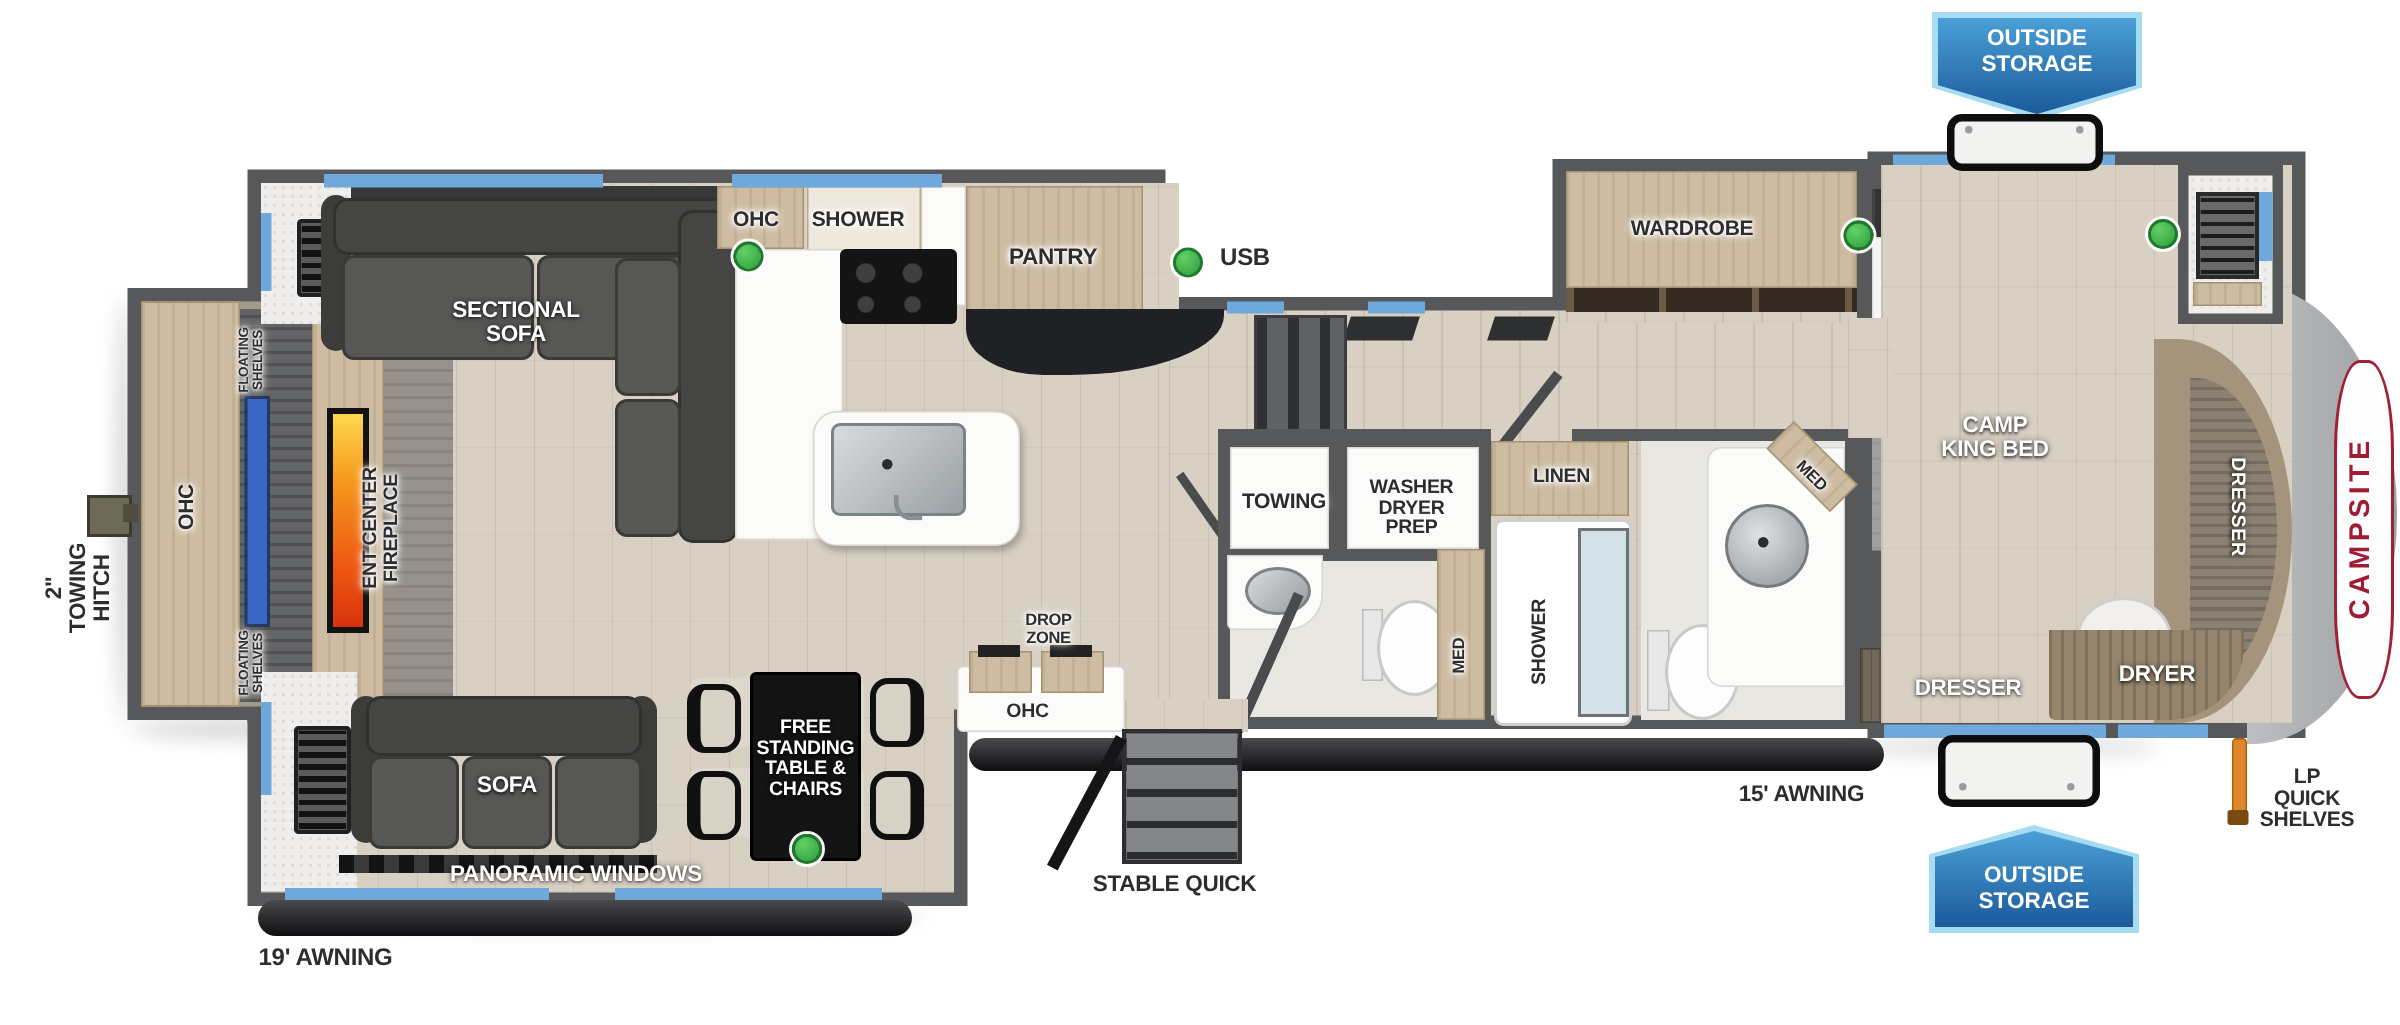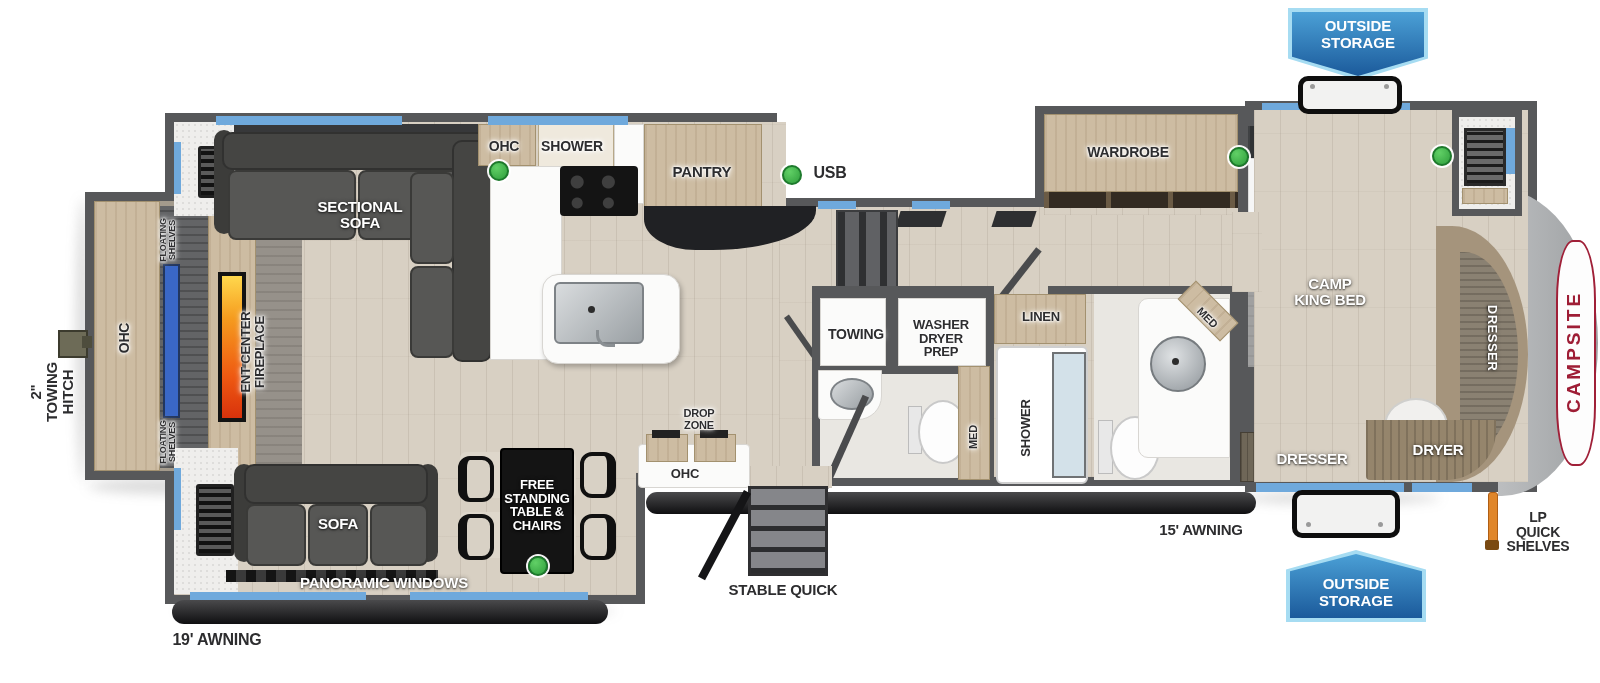--- a/index.html
+++ b/index.html
@@ -242,21 +242,21 @@
   <div class="lbl" style="left:52px;top:392px;transform:translate(-50%,-50%) rotate(-90deg)">2"
 TOWING
 HITCH</div>
   <div class="lbl" style="left:124px;top:338px;font-size:14px;transform:translate(-50%,-50%) rotate(-90deg)">OHC</div>
   <div class="lbl" style="left:168px;top:240px;font-size:9px;transform:translate(-50%,-50%) rotate(-90deg)">FLOATING
 SHELVES</div>
   <div class="lbl" style="left:168px;top:442px;font-size:9px;transform:translate(-50%,-50%) rotate(-90deg)">FLOATING
 SHELVES</div>
   <div class="lbl" style="left:253px;top:352px;font-size:13px;transform:translate(-50%,-50%) rotate(-90deg)">ENT CENTER
 FIREPLACE</div>
-  <div class="lbl lw" style="left:360px;top:215px">SECTIONAL
+  <div class="lbl lw" style="left:344px;top:215px">SECTIONAL
 SOFA</div>
   <div class="lbl" style="left:504px;top:146px;font-size:14px">OHC</div>
   <div class="lbl" style="left:572px;top:146px;font-size:14px">SHOWER</div>
   <div class="lbl" style="left:702px;top:172px">PANTRY</div>
   <div class="lbl" style="left:856px;top:334px;font-size:14px">TOWING</div>
   <div class="lbl" style="left:941px;top:338px;font-size:13px">WASHER
 DRYER
 PREP</div>
   <div class="lbl" style="left:974px;top:437px;font-size:11px;transform:translate(-50%,-50%) rotate(-90deg)">MED</div>
   <div class="lbl" style="left:1041px;top:317px;font-size:13px">LINEN</div>

